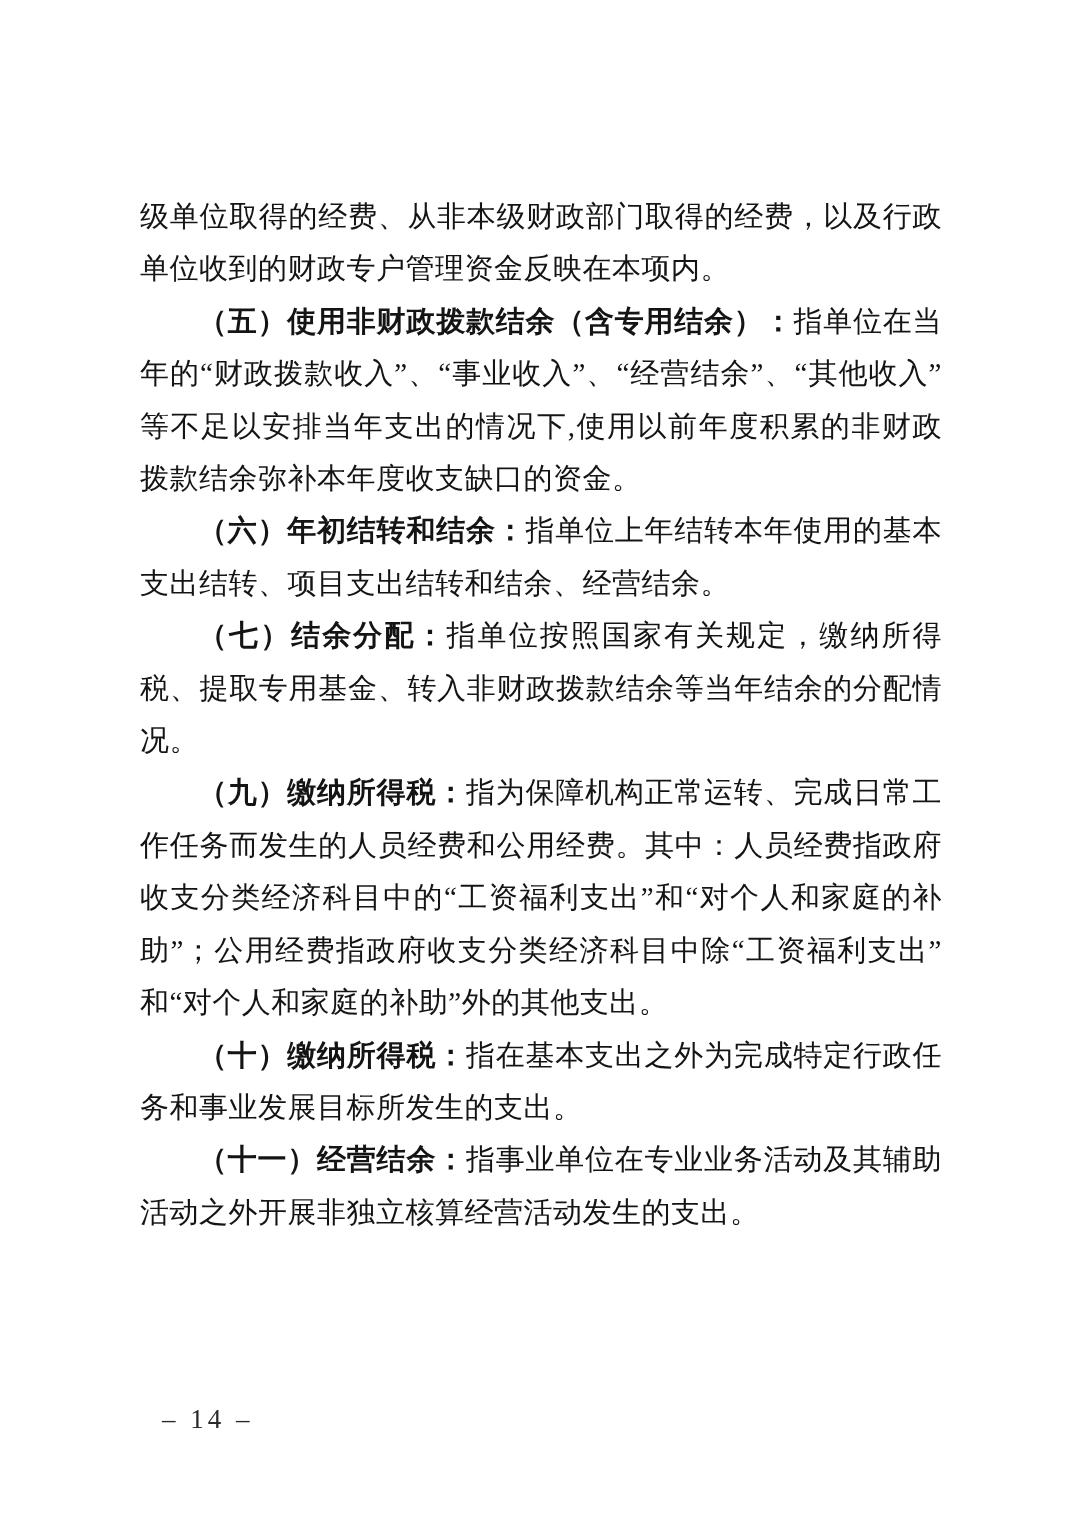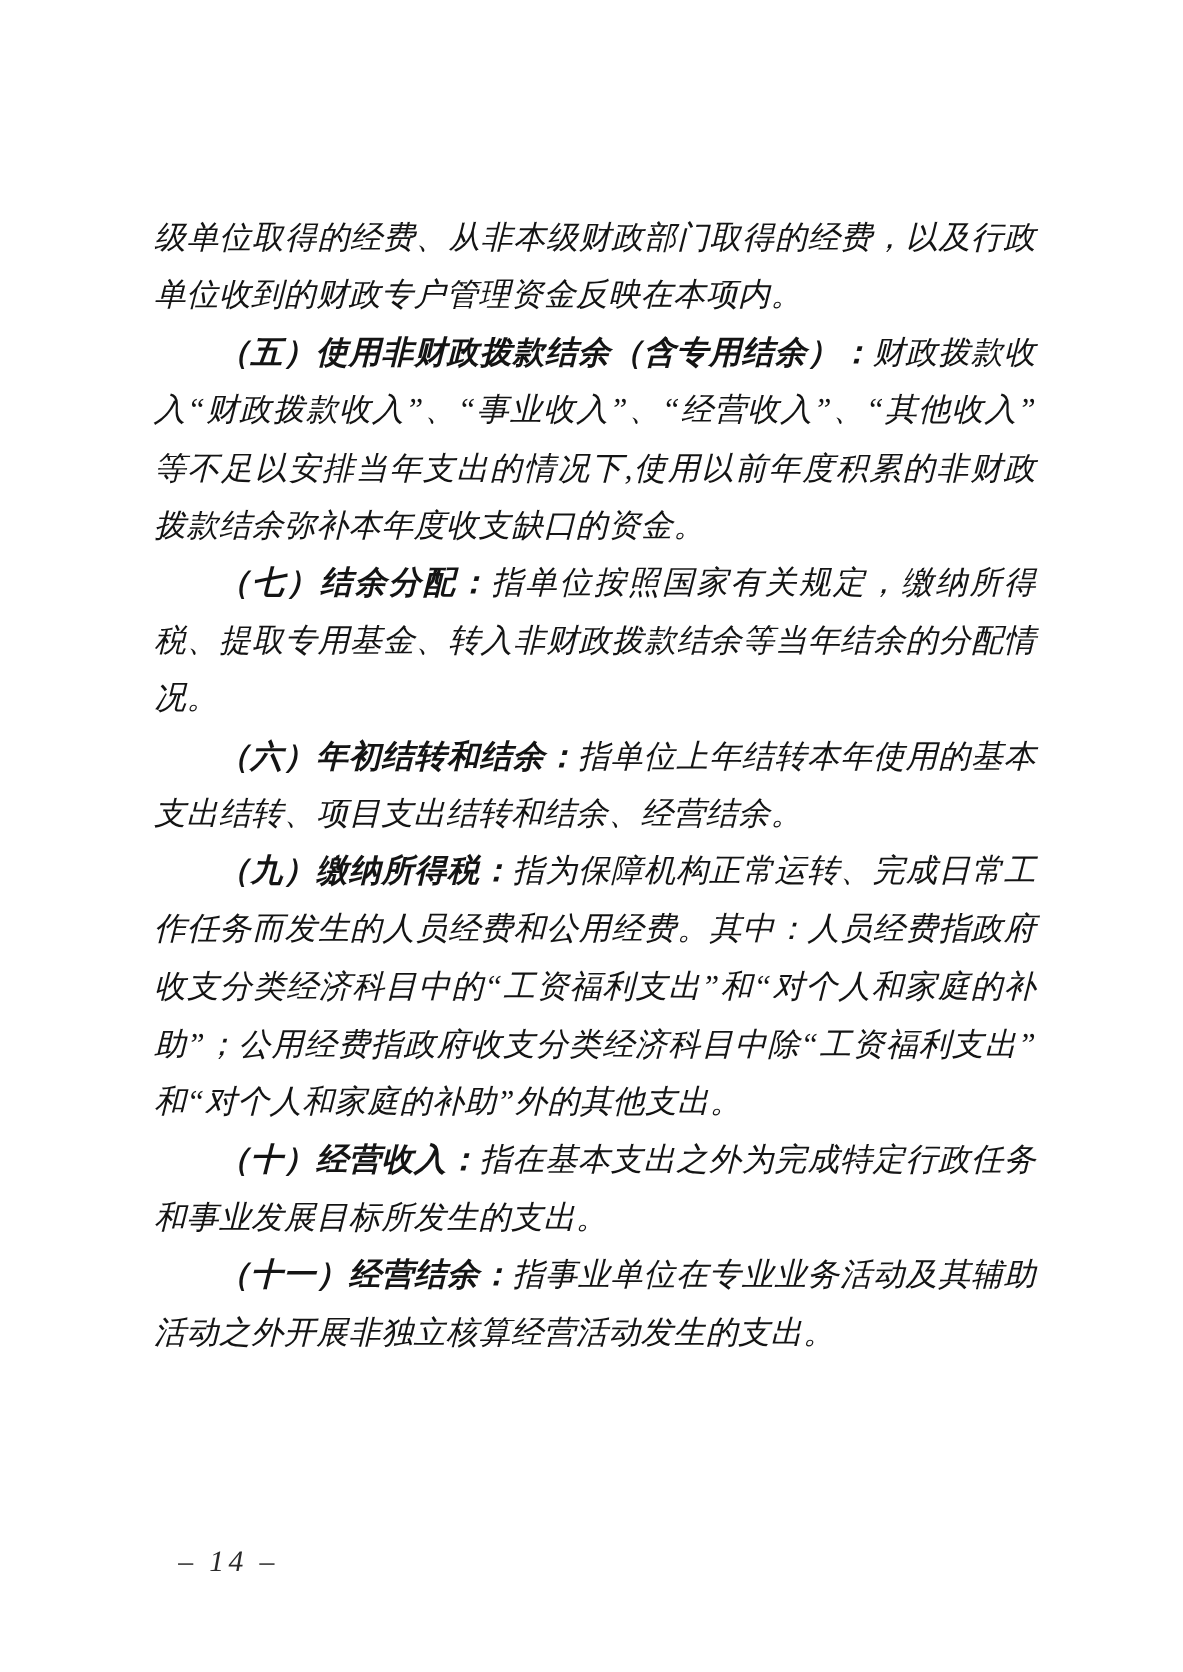--- a/index.html
+++ b/index.html
@@ -8,21 +8,20 @@
     background: #ffffff;
   }
   .page {
     position: relative;
     width: 1075px;
     height: 1520px;
     background: #ffffff;
     overflow: hidden;
     font-family: "Liberation Serif", "DejaVu Serif", serif;
     color: #141414;
-    font-style: italic;
   }
   .content {
     position: absolute;
     left: 140px;
     top: 190px;
     width: 802px;
     font-size: 29px;
     line-height: 52.4px;
     text-align: justify;
     text-align-last: left;
@@ -54,38 +53,38 @@
 
 <div class="page">
 
   <div class="content">
 
     <p class="continuation">
       <span class="para-text">级单位取得的经费、从非本级财政部门取得的经费，以及行政单位收到的财政专户管理资金反映在本项内。</span>
     </p>
 
     <p>
-      <span class="para-lead">（五）使用非财政拨款结余（含专用结余）：</span><span class="para-text">财政拨款收入“财政拨款收入”、“事业收入”、“经营收入”、“其他收入”等不足以安排当年支出的情况下,使用以前年度积累的非财政拨款结余弥补本年度收支缺口的资金。</span>
+      <span class="para-lead">（五）使用非财政拨款结余（含专用结余）：</span><span class="para-text">指单位在当年的“财政拨款收入”、“事业收入”、“经营结余”、“其他收入”等不足以安排当年支出的情况下,使用以前年度积累的非财政拨款结余弥补本年度收支缺口的资金。</span>
+    </p>
+
+    <p>
+      <span class="para-lead">（六）年初结转和结余：</span><span class="para-text">指单位上年结转本年使用的基本支出结转、项目支出结转和结余、经营结余。</span>
     </p>
 
     <p>
       <span class="para-lead">（七）结余分配：</span><span class="para-text">指单位按照国家有关规定，缴纳所得税、提取专用基金、转入非财政拨款结余等当年结余的分配情况。</span>
-    </p>
-
-    <p>
-      <span class="para-lead">（六）年初结转和结余：</span><span class="para-text">指单位上年结转本年使用的基本支出结转、项目支出结转和结余、经营结余。</span>
     </p>
 
 
     <p>
       <span class="para-lead">（九）缴纳所得税：</span><span class="para-text">指为保障机构正常运转、完成日常工作任务而发生的人员经费和公用经费。其中：人员经费指政府收支分类经济科目中的“工资福利支出”和“对个人和家庭的补助”；公用经费指政府收支分类经济科目中除“工资福利支出”和“对个人和家庭的补助”外的其他支出。</span>
     </p>
 
     <p>
-      <span class="para-lead">（十）经营收入：</span><span class="para-text">指在基本支出之外为完成特定行政任务和事业发展目标所发生的支出。</span>
+      <span class="para-lead">（十）缴纳所得税：</span><span class="para-text">指在基本支出之外为完成特定行政任务和事业发展目标所发生的支出。</span>
     </p>
 
     <p>
       <span class="para-lead">（十一）经营结余：</span><span class="para-text">指事业单位在专业业务活动及其辅助活动之外开展非独立核算经营活动发生的支出。</span>
     </p>
 
   </div>
 
   <div class="page-footer">– 14 –</div>
 

